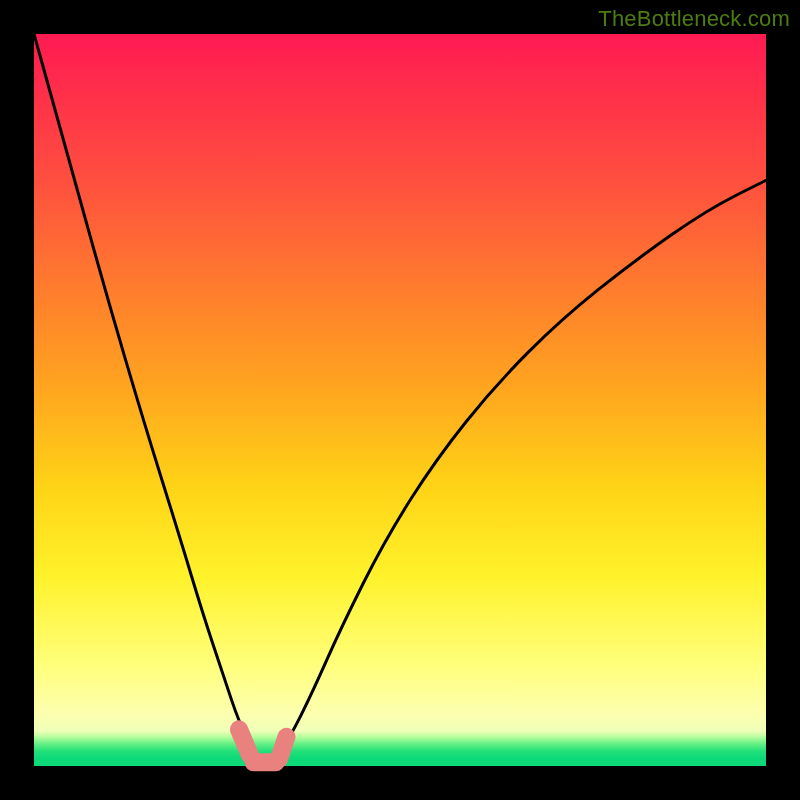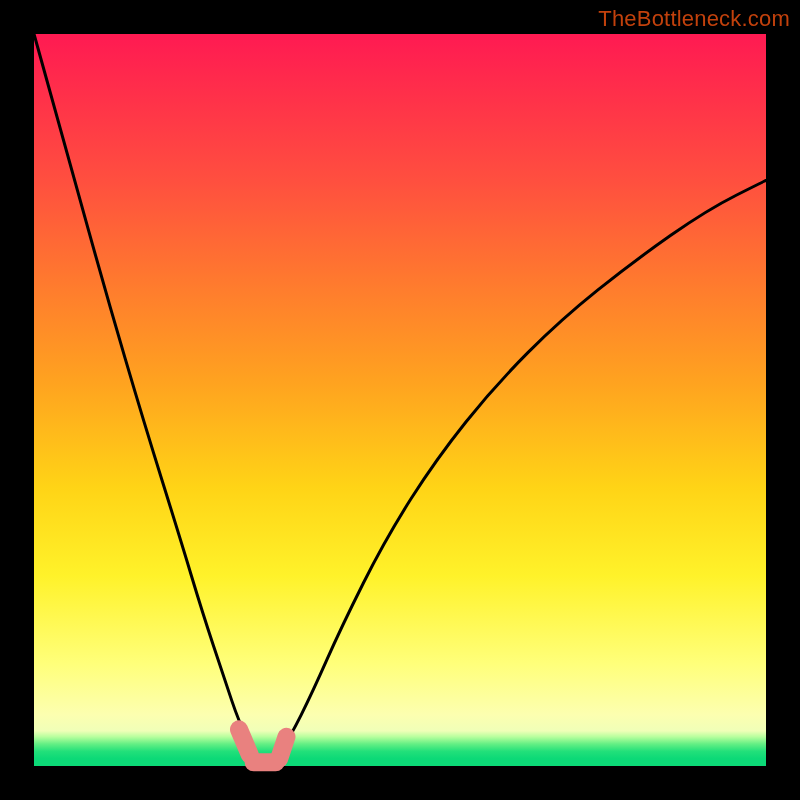--- a/index.html
+++ b/index.html
@@ -42,21 +42,21 @@
       #63ef84 97%,
       #22e07a 98%,
       #0cd977 99%,
       #0cd977 100%
     );
   }
   .watermark {
     position: absolute;
     top: 6px;
     right: 10px;
-    color: #c2410c;
+    color: #4d7c0f;
     font-size: 22px;
     letter-spacing: 0.2px;
     user-select: none;
   }
   svg.curve {
     position: absolute;
     left: 0;
     top: 0;
     width: 732px;
     height: 732px;

